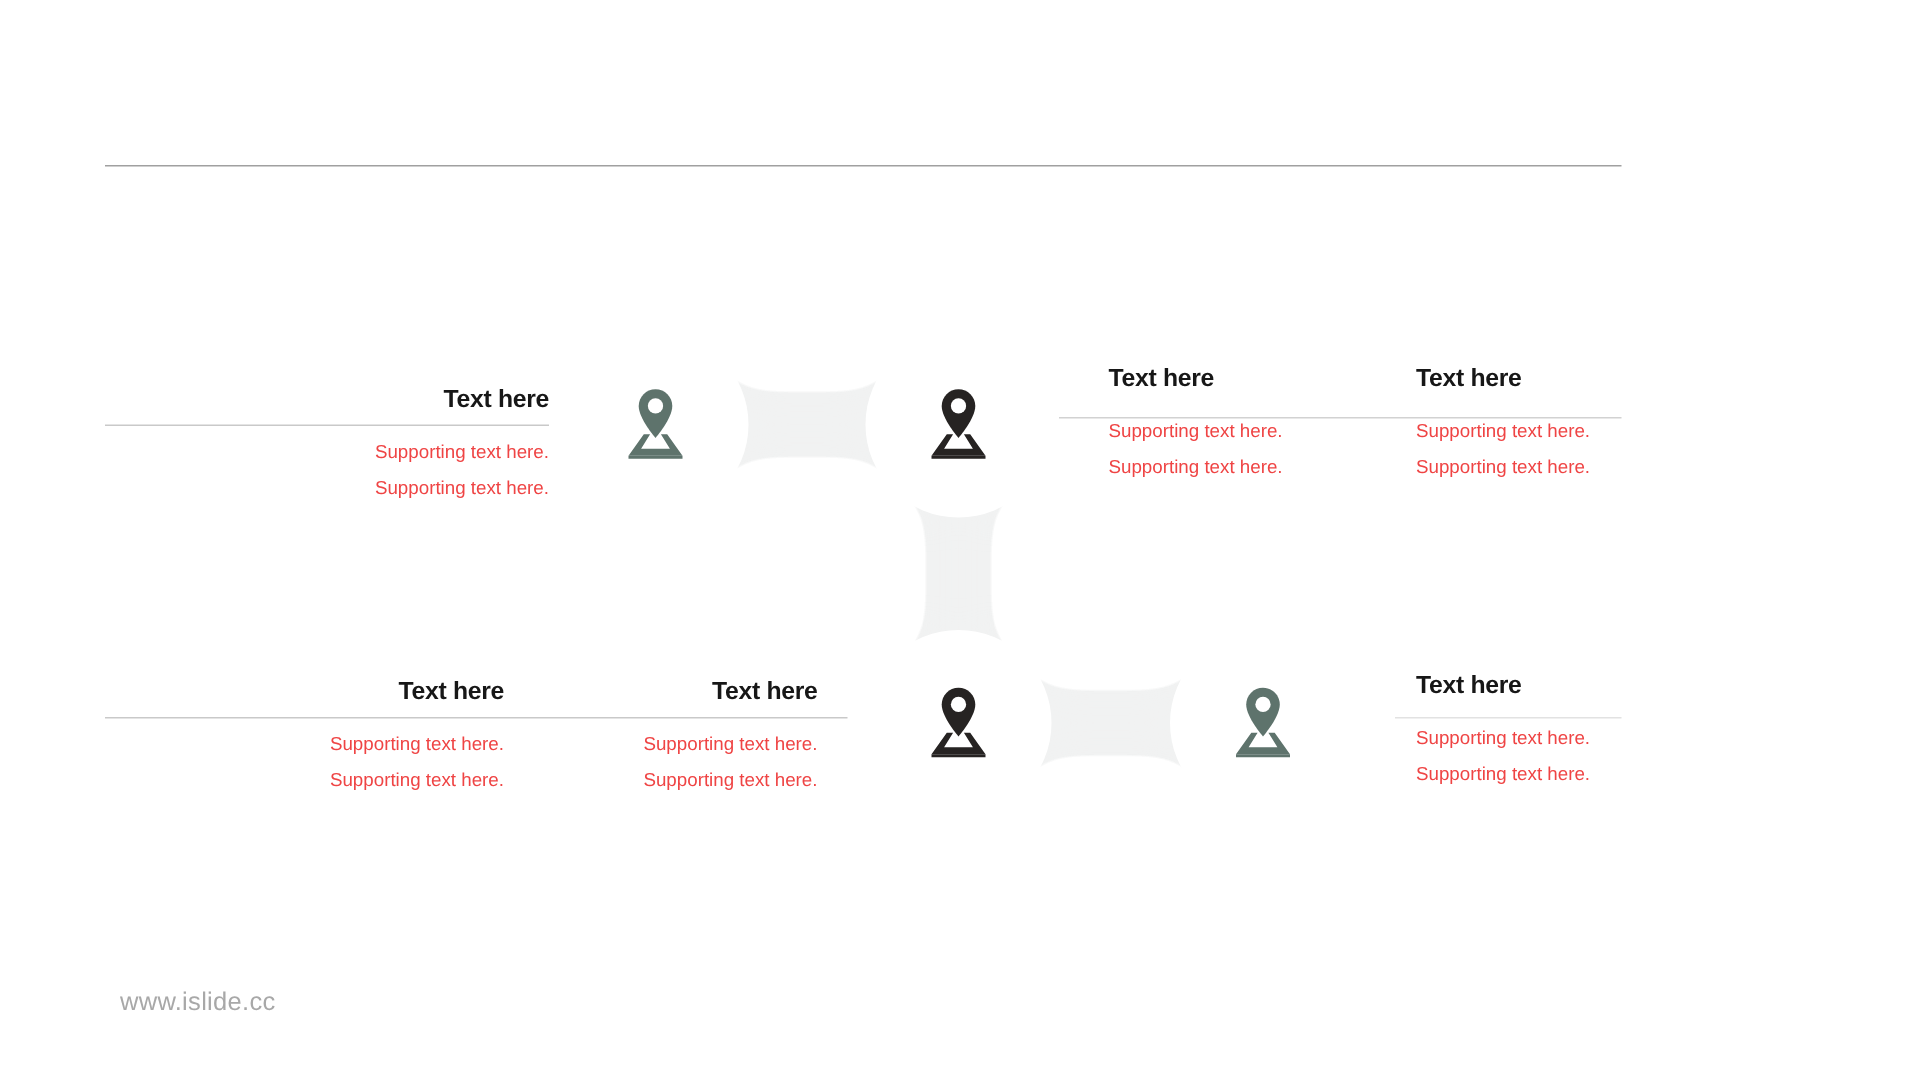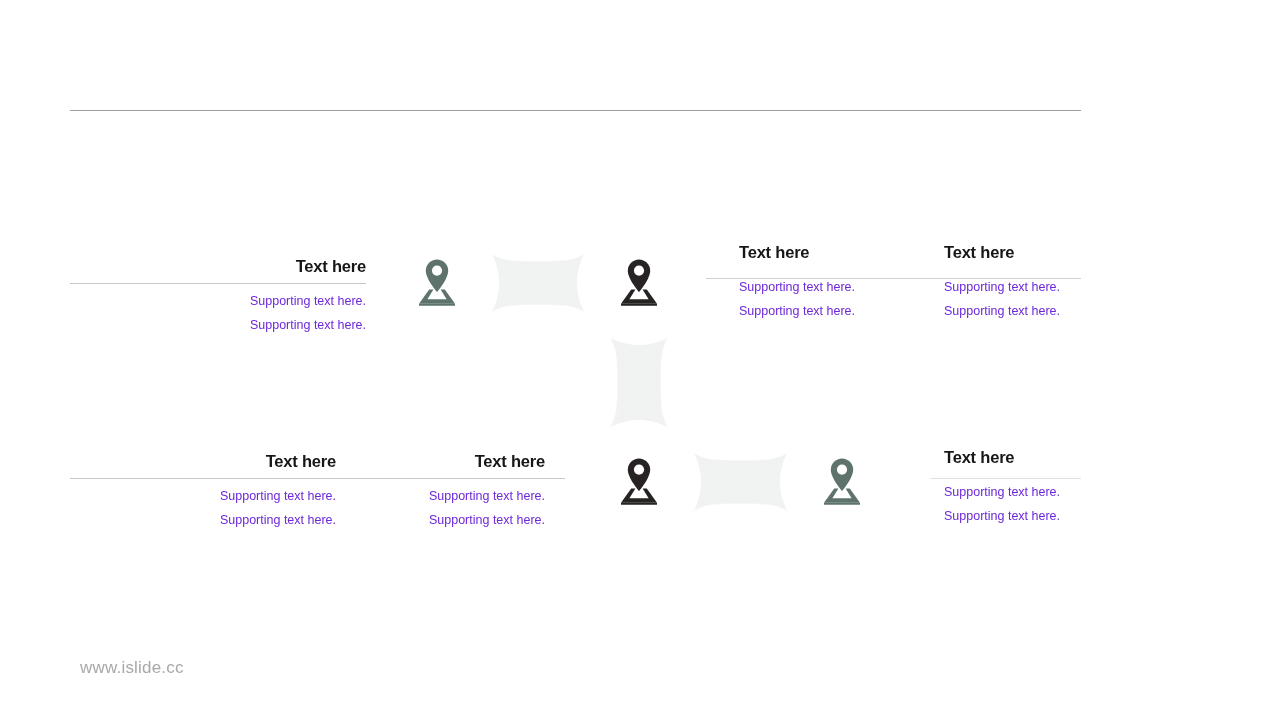--- a/index.html
+++ b/index.html
@@ -71,21 +71,21 @@
     line-height: 20px;
     margin: 0;
     white-space: nowrap;
   }
   .txt .body {
     margin: 0;
     padding-top: 14px;
   }
   .txt .body .line {
     font-size: 12.5px;
-    color: #6d28d9;
+    color: #ef4444;
     line-height: 23.5px;
     white-space: nowrap;
   }
 
   .align-right { text-align: right; }
   .align-left  { text-align: left; }
 
   
   .tb-1 { left: 70px; top: 256px; width: 296px; }
   

